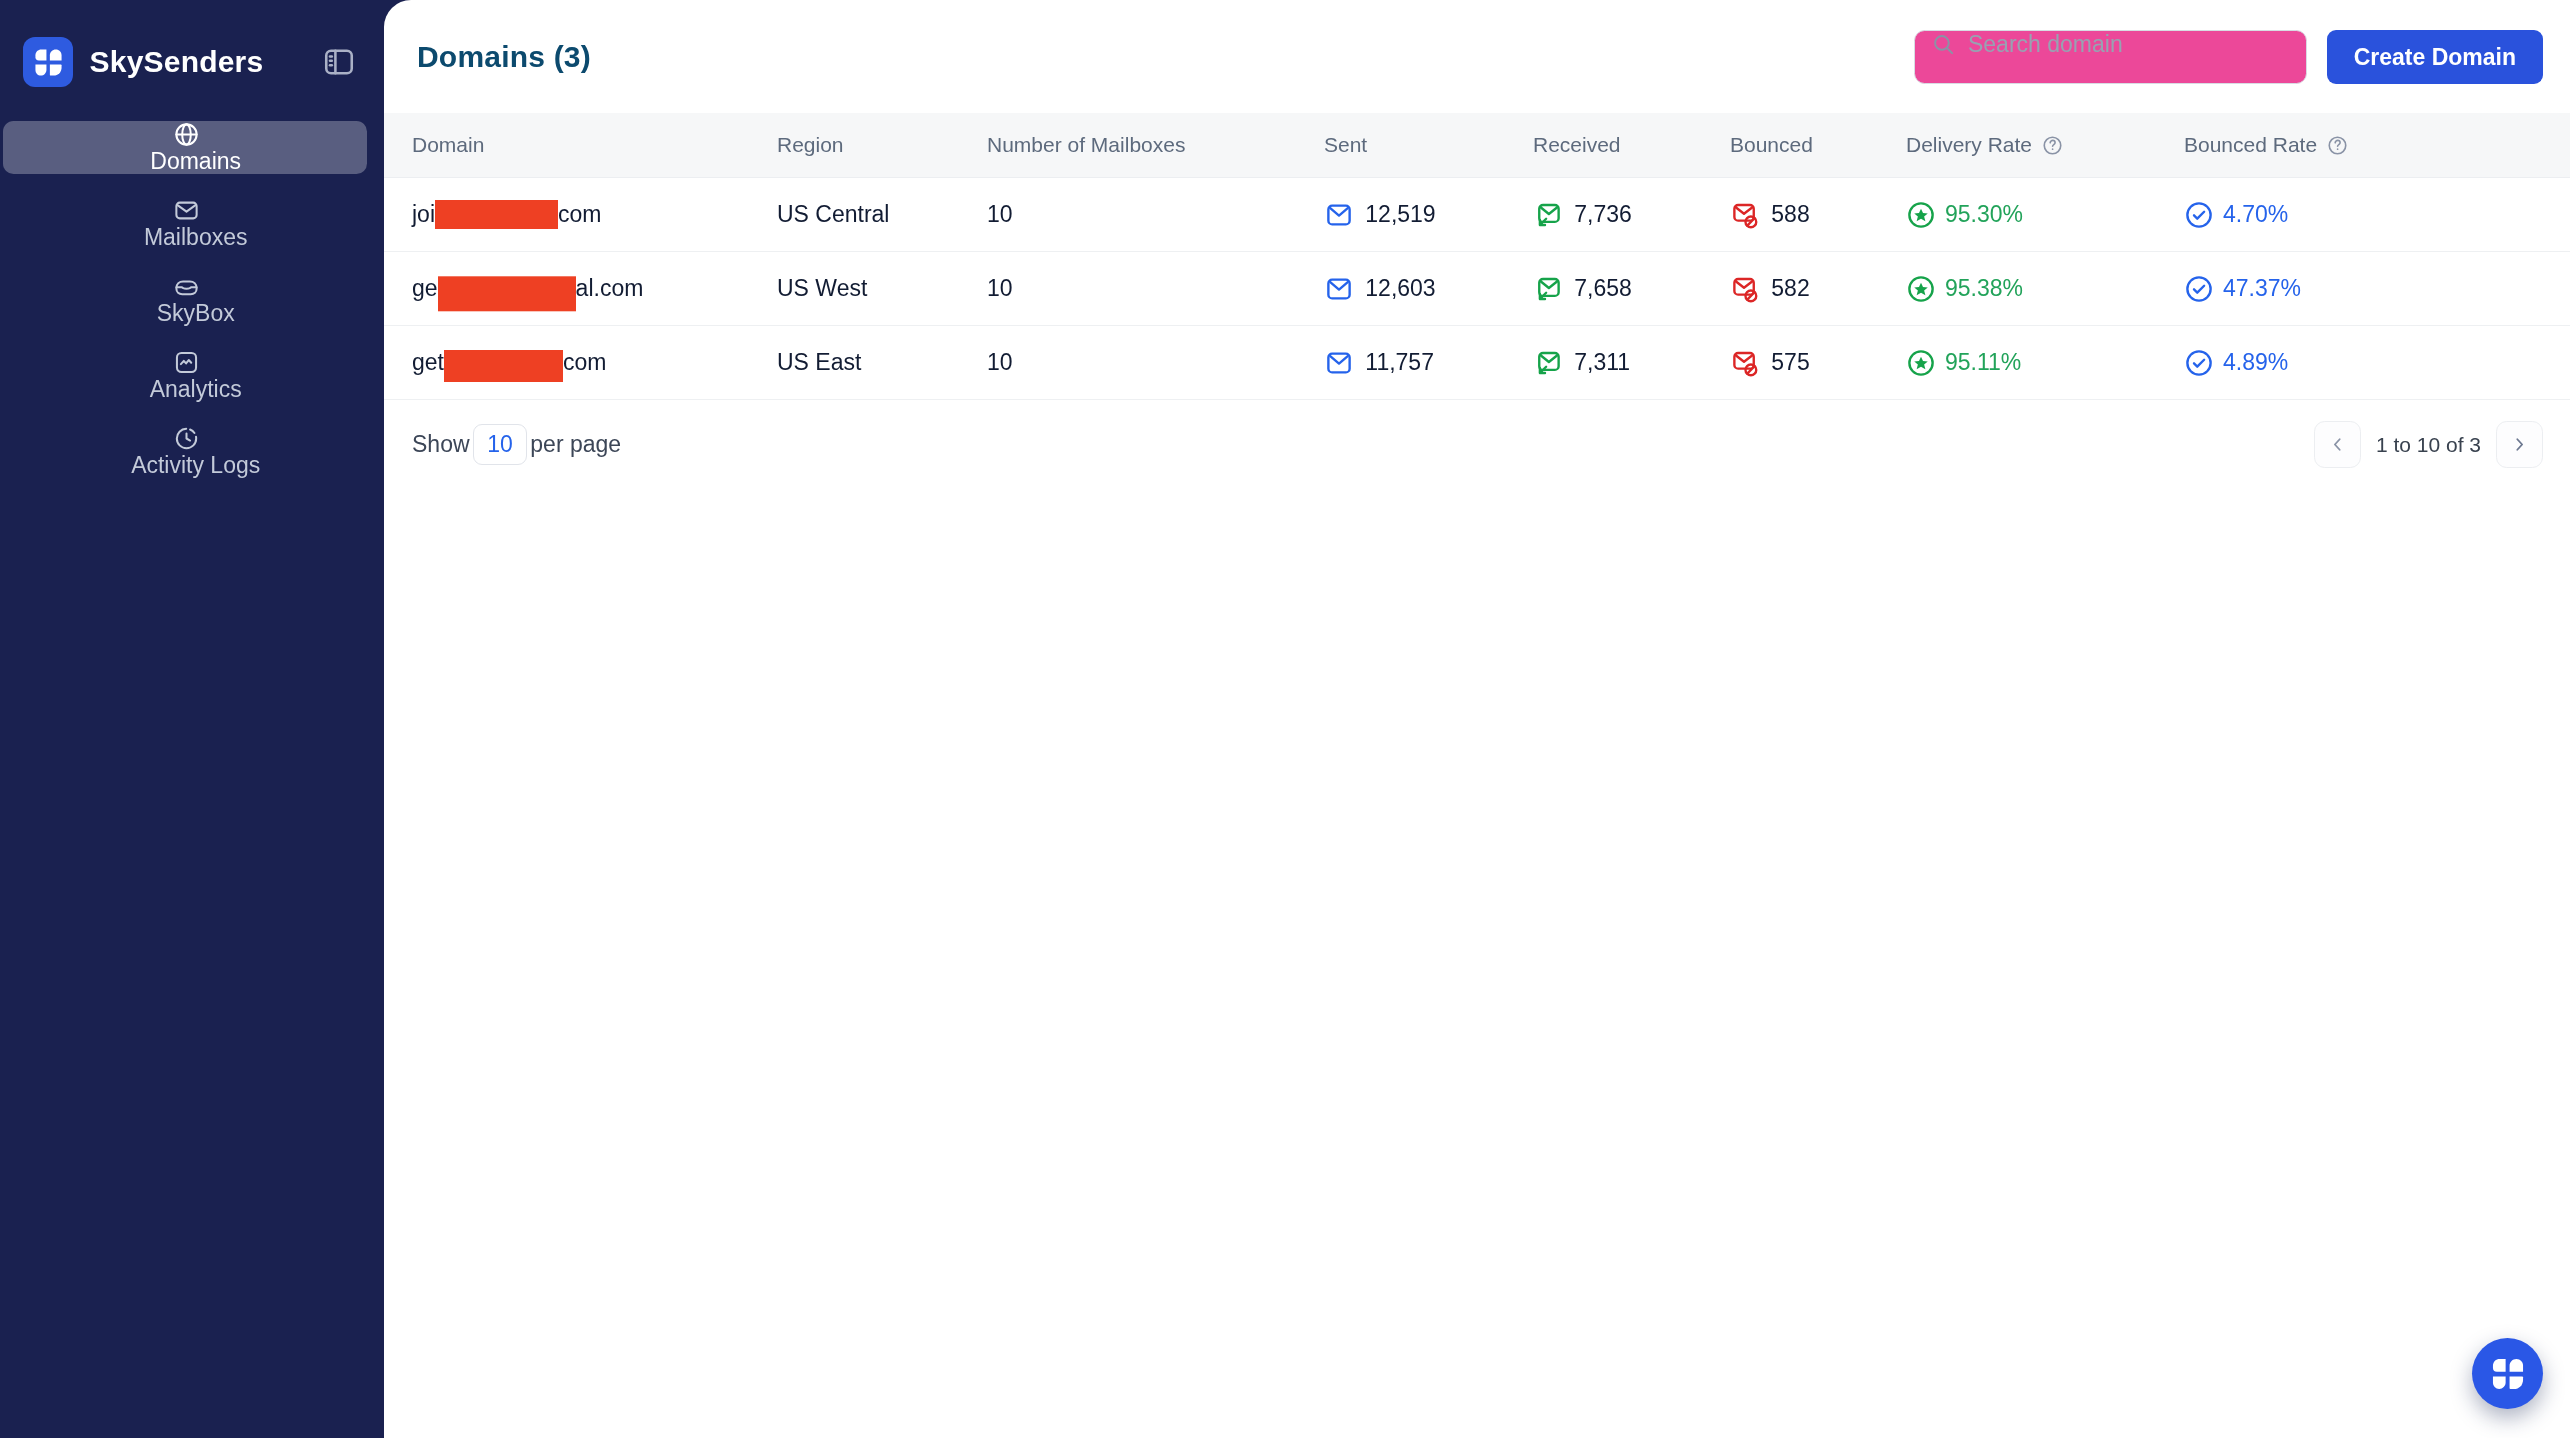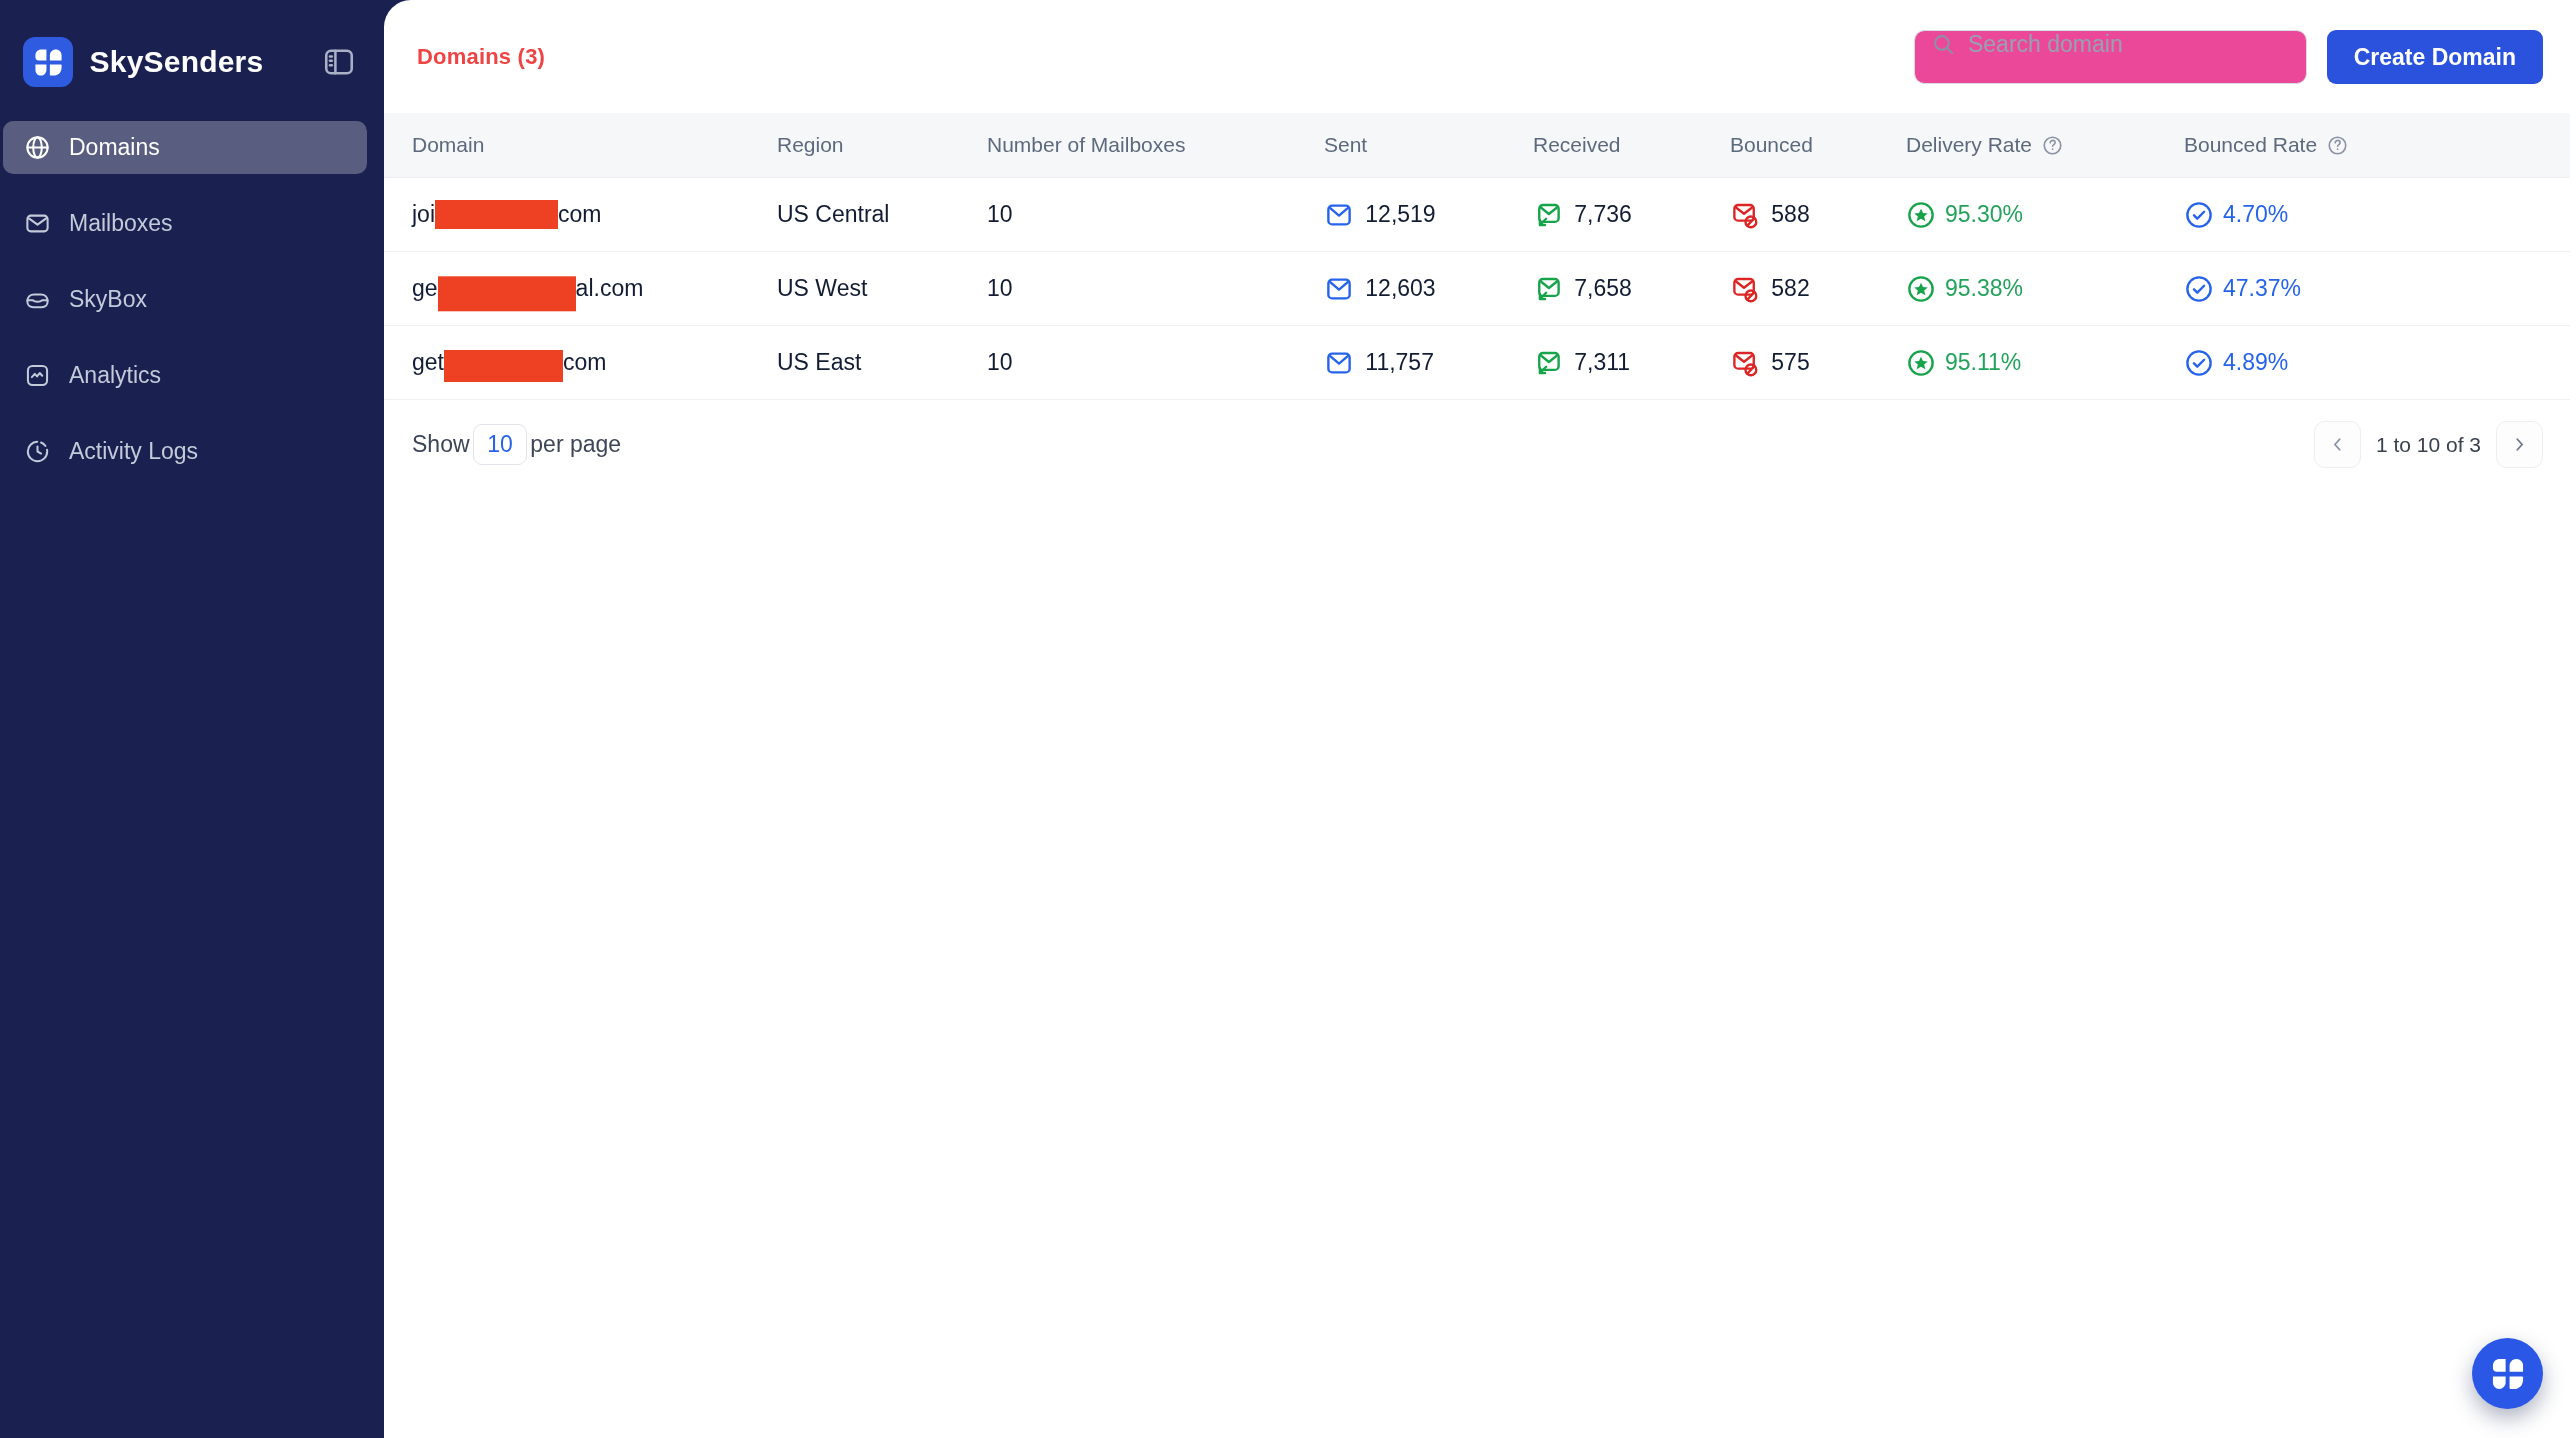--- a/index.html
+++ b/index.html
@@ -12,29 +12,29 @@
   }
   svg { display:block; }
 
   
   .sidebar { position:absolute; left:0; top:16px; width:384px; height:100%; background:#1a2150; }
   .sidebar-header { display:flex; align-items:center; padding:21px 27px 23px 23px; }
   .logo-badge { width:50px; height:50px; border-radius:12px; background:#2e5be0; display:flex; align-items:center; justify-content:center; flex:0 0 auto; }
   .app-title { color:#ffffff; font-size:30px; font-weight:700; margin-left:16.6px; letter-spacing:0.2px; }
   .panel-toggle { margin-left:auto; cursor:pointer; color:#aab1c6; }
   .nav { padding:10.6px 16.6px 0 3px; }
-  .nav-item { display:flex; align-items:center; height:53px; margin-bottom:23px; border-radius:10.6px; padding-left:21px; color:#c3cad9; font-size:23px; cursor:pointer; }
+  .nav-item { display:flex; align-items:center; height:53px; margin-bottom:23px; border-radius:10.6px; padding-left:21px; color:#c3cad9; font-size:23px; cursor:pointer;flex-direction:column; }
   .nav-item .ni-icon { width:27px; height:27px; margin-right:18px; flex:0 0 auto; }
   .nav-item.active { background:rgba(255,255,255,.28); color:#ffffff; }
   .sidebar-footer { position:absolute; left:3px; right:16.6px; bottom:16.6px; }
 
   
   .main { position:absolute; left:384px; top:0; right:0; bottom:0; background:#ffffff; border-top-left-radius:27px; }
   .main-header { display:flex; align-items:center; padding:30px 33px 29px 33px; }
-  .page-title { font-size:22px; font-weight:700; color:#ef4444; letter-spacing:0.2px; }
+  .page-title { font-size:30px; font-weight:700; color:#0c4a6e; letter-spacing:0.2px; }
   .header-actions { margin-left:auto; display:flex; align-items:center; gap:19.7px; }
   .search-box { width:393px; height:54px; border:1.5px solid #d8dce3; border-radius:10.6px; background:#ec4899; display:flex; align-items:flex-start; padding:0 15px; gap:12px; }
   .search-box svg { flex:0 0 auto; }
   .search-box input { border:none; outline:none; flex:1; font-size:23px; color:#333d50; font-family:inherit; background:transparent; }
   .search-box input::placeholder { color:#98a1b2; }
   .create-btn { height:54px; padding:0 27px; background:#2a52dc; color:#fff; border:none; border-radius:9px; font-size:23px; font-weight:600; font-family:inherit; cursor:pointer; }
 
   
   .grid-row { display:grid; grid-template-columns:365px 210px 337px 209px 197px 176px 278px 1fr; align-items:center; padding-left:28px; margin-right:6px; }
   .table-head { background:#f6f7f8; height:65px; color:#5d6a7d; font-size:21px; border-bottom:1.5px solid #eceef1; }

